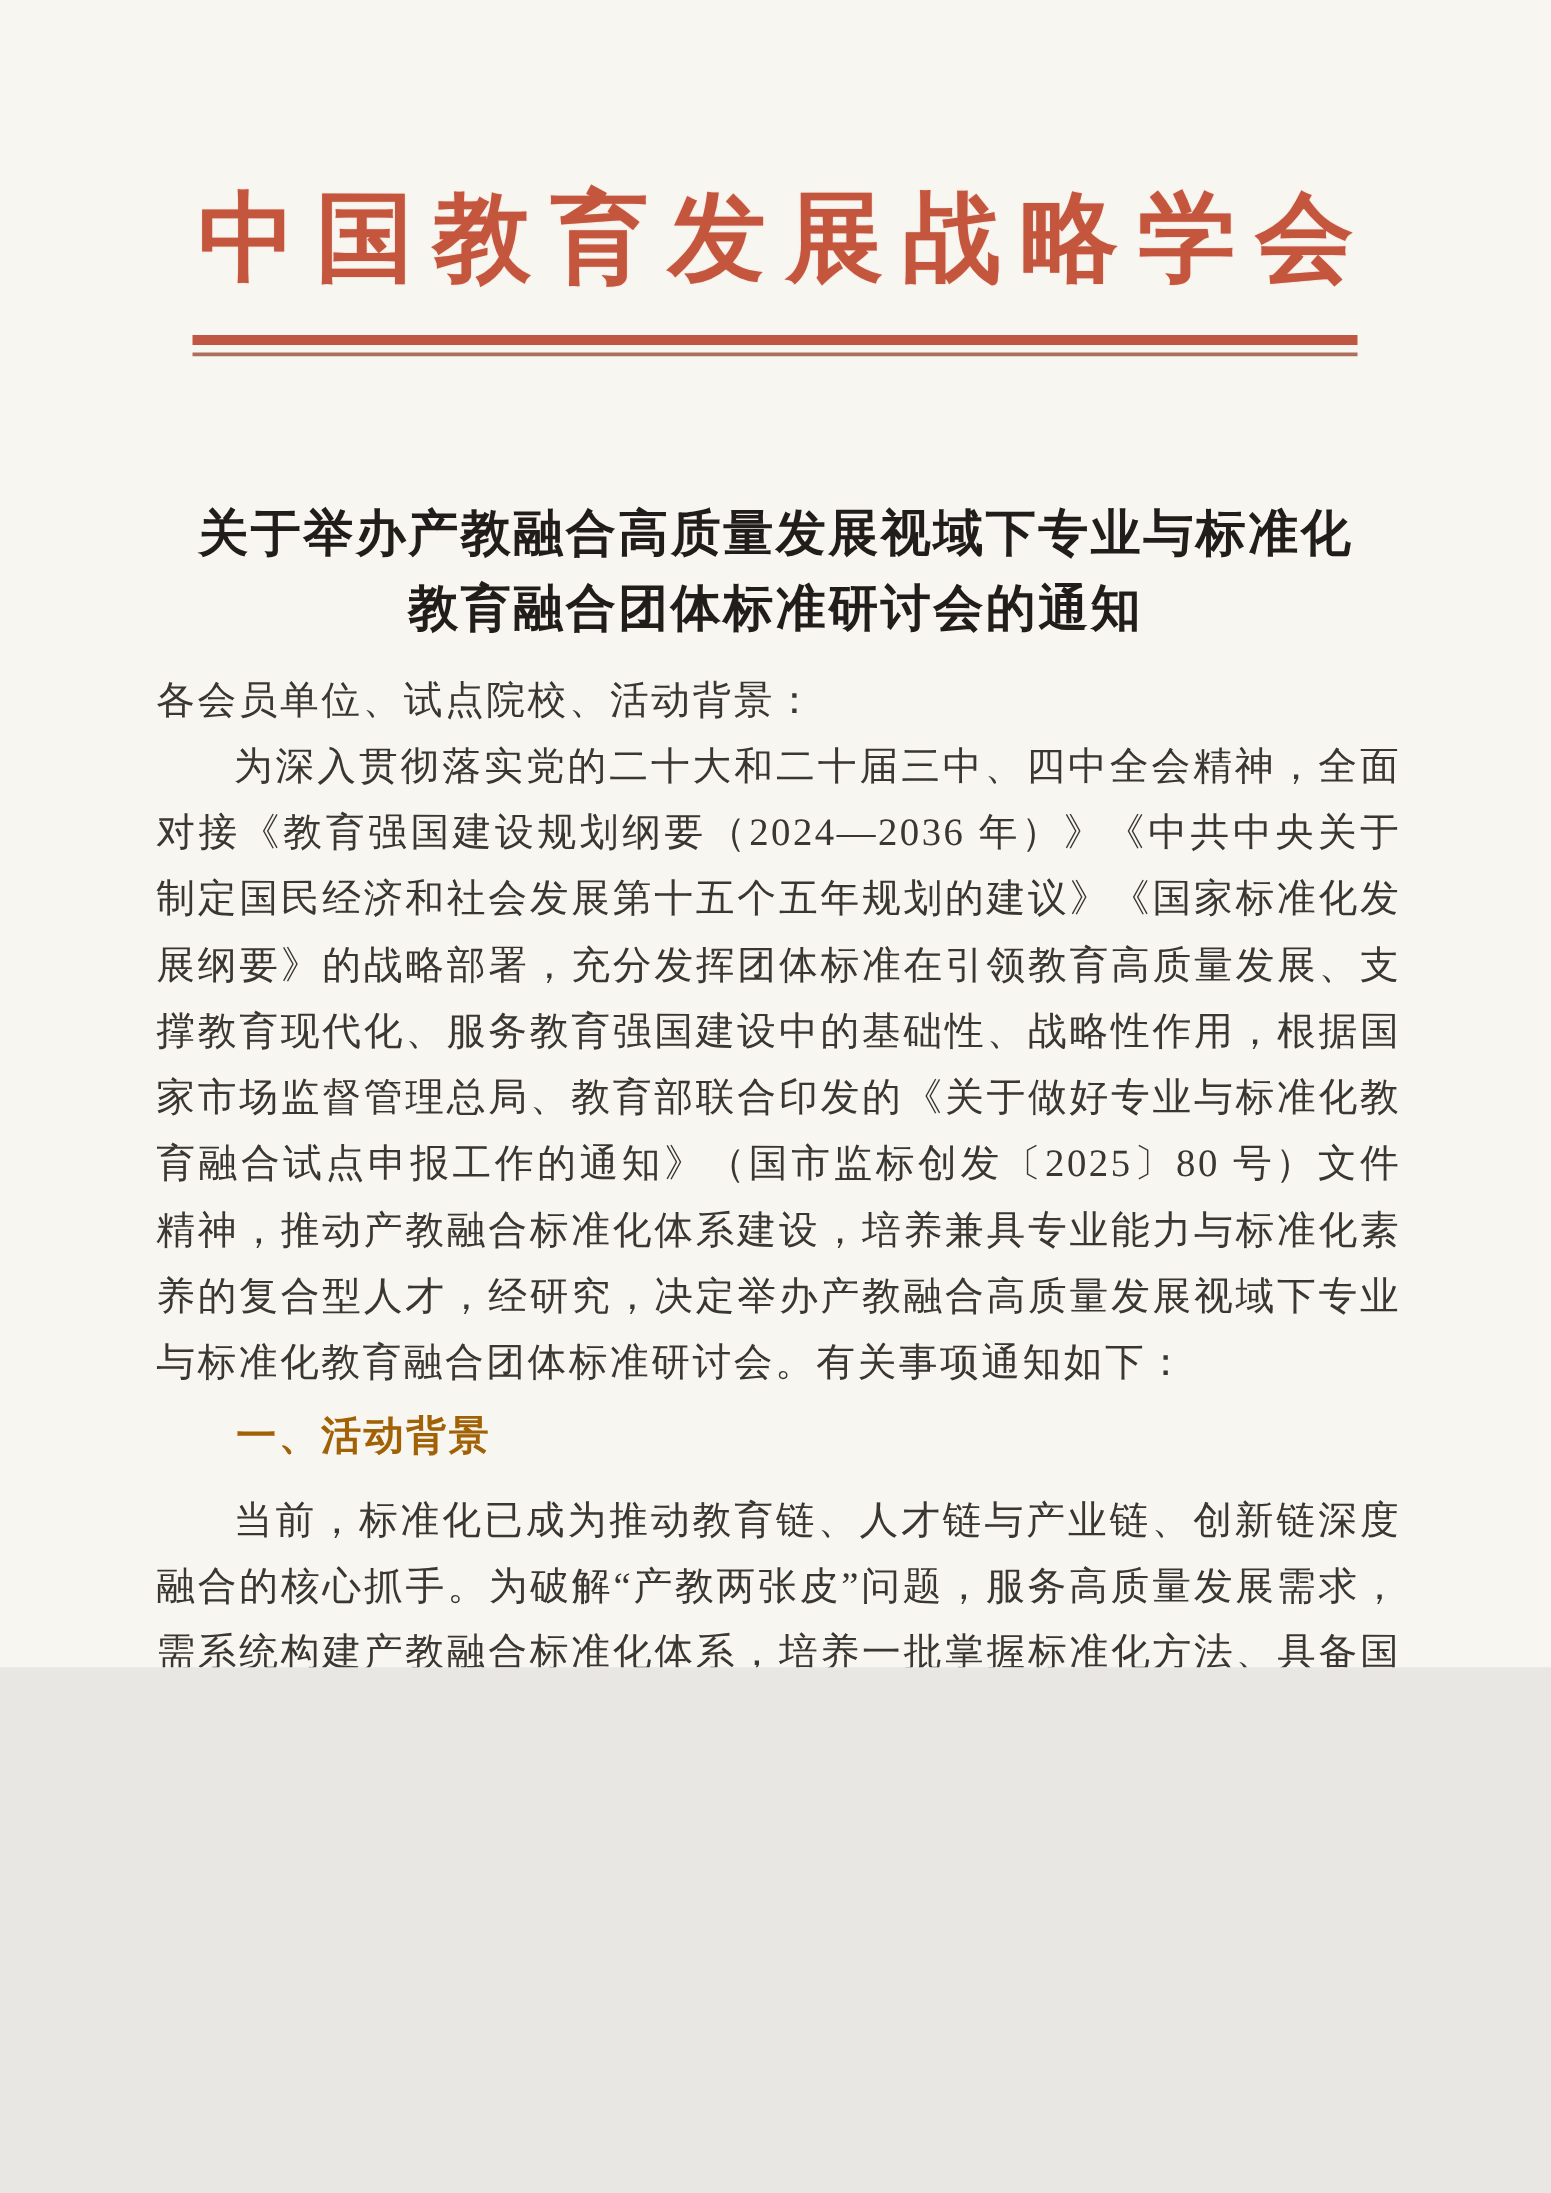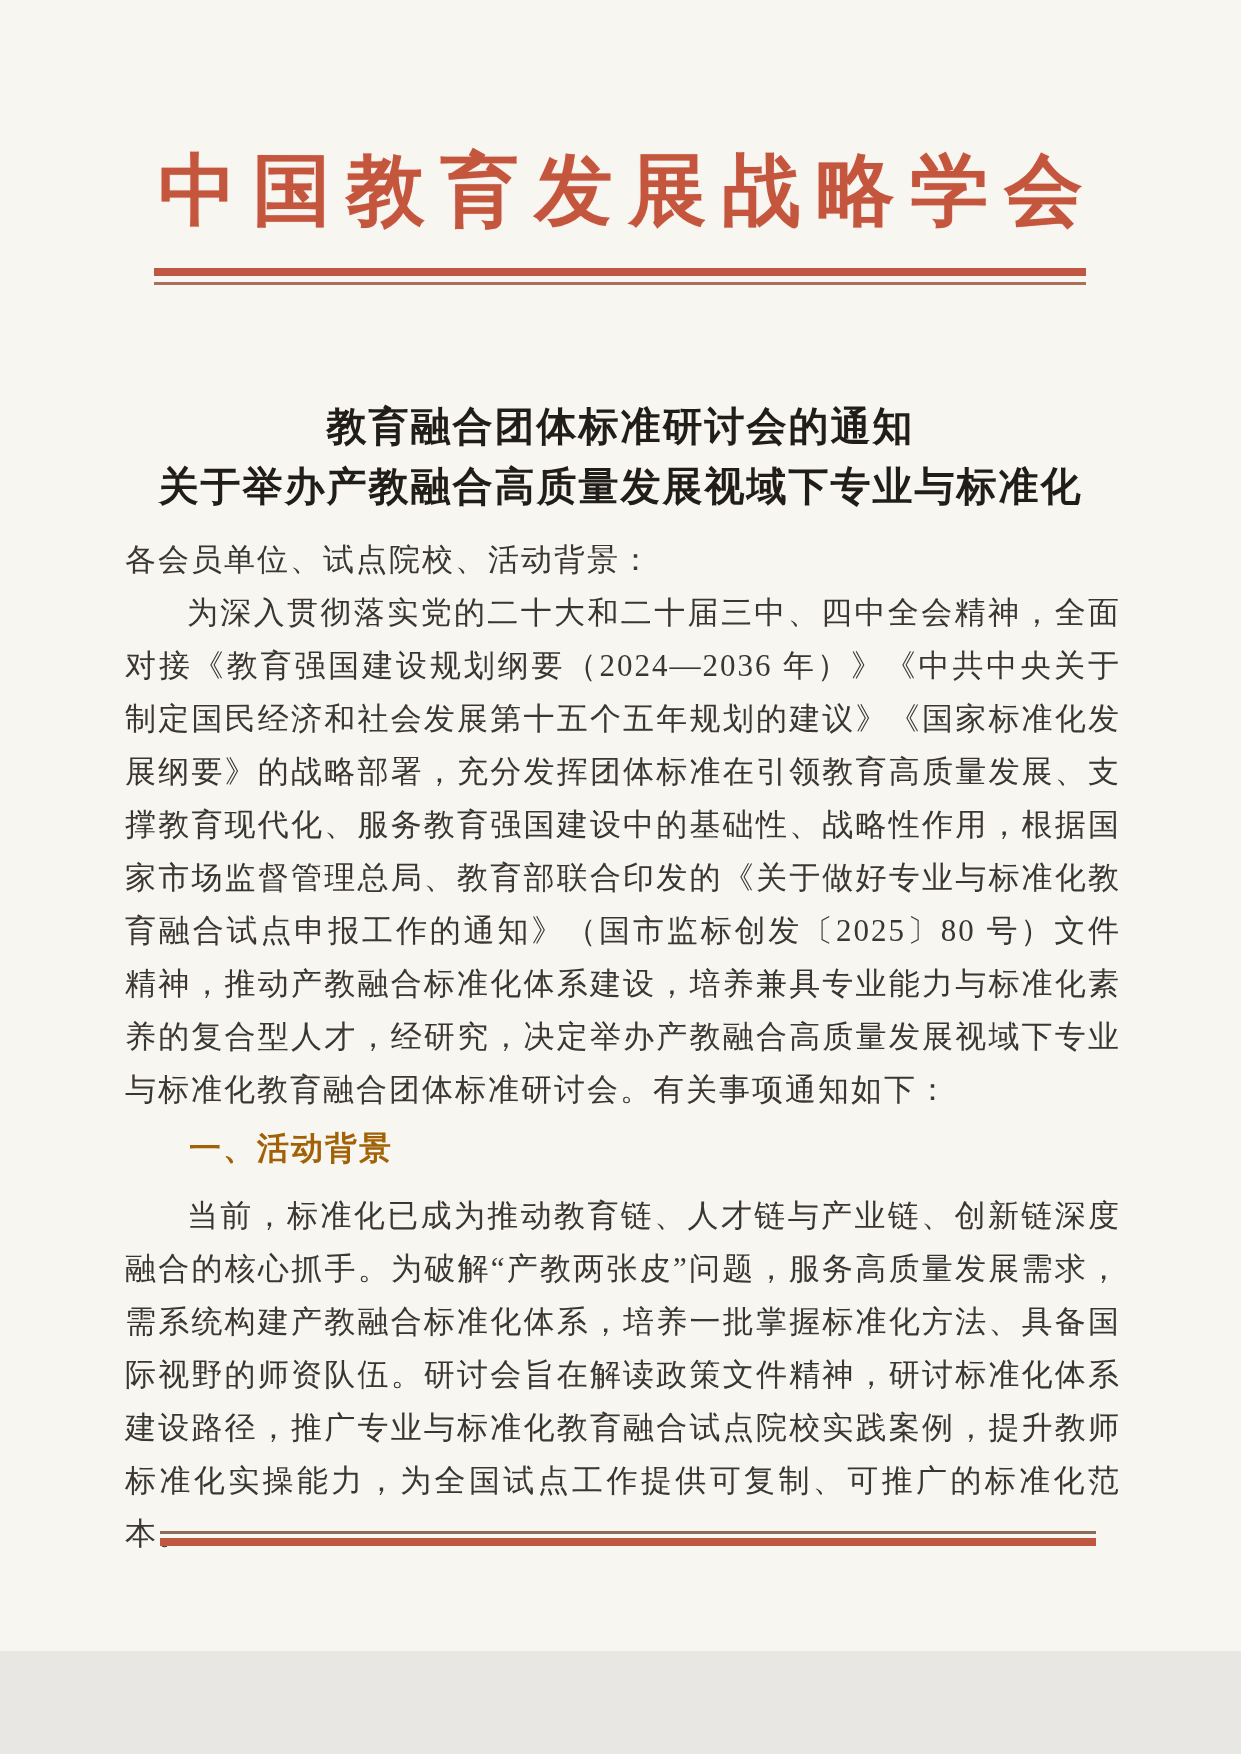--- a/index.html
+++ b/index.html
@@ -1,20 +1,20 @@
 <!DOCTYPE html>
 <html><head>
 <meta charset="utf-8">
 <style>
   * { margin: 0; padding: 0; box-sizing: border-box; }
   html, body { background: #e9e7e3; }
   .page {
     position: relative;
     width: 1241px;
-    height: 1651px;
+    height: 1334px;
     margin: 0 auto;
     background: #f8f6f1;
     font-family: "Liberation Serif", "DejaVu Serif", serif;
     color: #3a3733;
     overflow: hidden;
   }
   
   .org-title {
     padding-top: 148px;
     text-align: center;
@@ -89,22 +89,22 @@
 
   <div class="org-title">中国教育发展战略学会</div>
 
   <div class="rule-top">
     <div class="bar-thick"></div>
     <div class="bar-gap"></div>
     <div class="bar-thin"></div>
   </div>
 
   <div class="doc-title">
+    <div>关于举办产教融合高质量发展视域下专业与标准化</div>
     <div>教育融合团体标准研讨会的通知</div>
-    <div>关于举办产教融合高质量发展视域下专业与标准化</div>
   </div>
 
   <div class="content">
     <p class="salutation">各会员单位、试点院校、活动背景：</p>
     <p class="para">为深入贯彻落实党的二十大和二十届三中、四中全会精神，全面对接《教育强国建设规划纲要（2024—2036 年）》《中共中央关于制定国民经济和社会发展第十五个五年规划的建议》《国家标准化发展纲要》的战略部署，充分发挥团体标准在引领教育高质量发展、支撑教育现代化、服务教育强国建设中的基础性、战略性作用，根据国家市场监督管理总局、教育部联合印发的《关于做好专业与标准化教育融合试点申报工作的通知》（国市监标创发〔2025〕80 号）文件精神，推动产教融合标准化体系建设，培养兼具专业能力与标准化素养的复合型人才，经研究，决定举办产教融合高质量发展视域下专业与标准化教育融合团体标准研讨会。有关事项通知如下：</p>
     <p class="section-heading">一、活动背景</p>
     <p class="para para-2">当前，标准化已成为推动教育链、人才链与产业链、创新链深度融合的核心抓手。为破解“产教两张皮”问题，服务高质量发展需求，需系统构建产教融合标准化体系，培养一批掌握标准化方法、具备国际视野的师资队伍。研讨会旨在解读政策文件精神，研讨标准化体系建设路径，推广专业与标准化教育融合试点院校实践案例，提升教师标准化实操能力，为全国试点工作提供可复制、可推广的标准化范本。</p>
   </div>
 
   <div class="rule-bottom">

